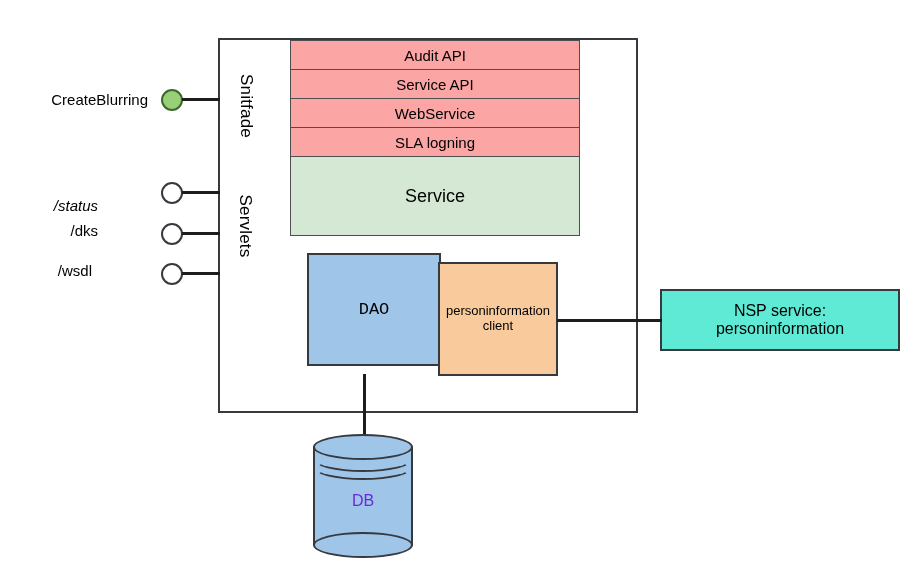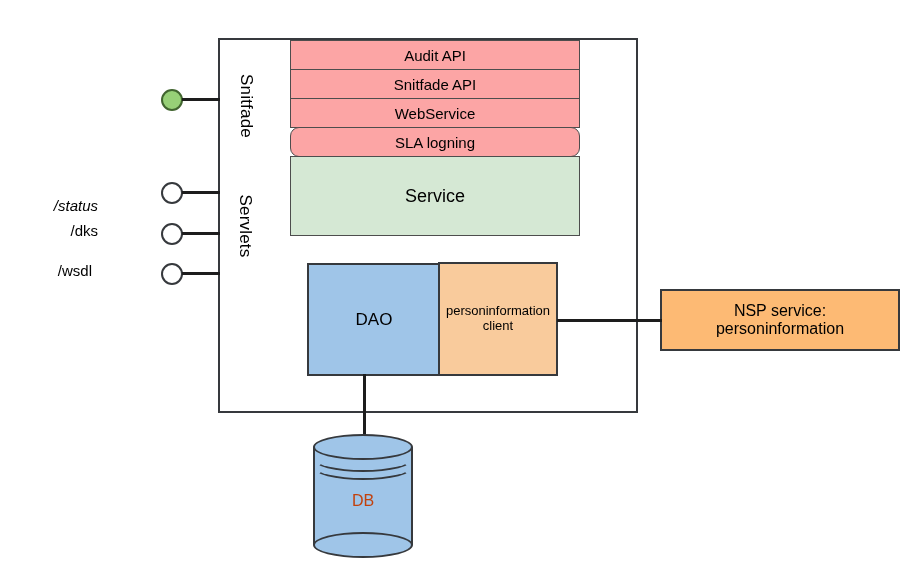--- a/index.html
+++ b/index.html
@@ -86,56 +86,57 @@
     border: 1.5px solid #4d4d4d;
     background: #fca5a5;
     display: flex;
     align-items: center;
     justify-content: center;
     font-size: 15px;
   }
   #api-audit    { top: 40px;  }
   #api-security { top: 69px;  }
   #api-web      { top: 98px;  }
-  #api-sla      { top: 127px; border-radius: 9px; }
+  #api-sla      { top: 127px; }
 
   #service-box {
     left: 290px;
     top: 156px;
     width: 290px;
     height: 80px;
     background: #d5e8d4;
     border: 1.5px solid #4d4d4d;
     font-size: 18px;
   }
 
   
   #dao-box {
     left: 307px;
-    top: 263px;
+    top: 253px;
     width: 134px;
     height: 113px;
     background: #9fc5e8;
     font-size: 17px;
+    font-family: Liberation Mono, monospace;
   }
   #client-box {
     left: 438px;
     top: 262px;
     width: 120px;
     height: 114px;
     background: #f9cb9c;
     font-size: 13px;
     padding: 0 4px;
   }
   #nsp-box {
     left: 660px;
     top: 289px;
     width: 240px;
     height: 62px;
-    background: #fdba74;
+    background: #5eead4;
     font-size: 16px;
   }
 
   
   .endpoint {
     position: absolute;
     box-sizing: border-box;
     width: 22px;
     height: 22px;
     border-radius: 50%;
@@ -202,49 +203,50 @@
   #db-cylinder .cyl-ridge1 { top: 12px; background: transparent; border-bottom-color:#36393d; border-top-color:transparent; border-left-color:transparent; border-right-color:transparent;}
   #db-cylinder .cyl-ridge2 { top: 20px; background: transparent; border-bottom-color:#36393d; border-top-color:transparent; border-left-color:transparent; border-right-color:transparent;}
   #db-cylinder .cyl-bottom { top: 98px; }
   #db-cylinder .cyl-label {
     position: absolute;
     left: 0;
     top: 58px;
     width: 100px;
     text-align: center;
     font-size: 16px;
-    color: #c2410c;
+    color: #6d28d9;
   }
 </style>
 </head>
 <body>
 
 <div id="canvas">
 
   <div class="plain-box" id="outer-container"></div>
 
   <div class="rot-label" id="label-snitfade">Snitfade</div>
   <div class="rot-label" id="label-servlets">Servlets</div>
 
+  <div class="ep-label" id="lbl-createblurring">CreateBlurring</div>
   <div class="ep-label" id="lbl-status">/status</div>
   <div class="ep-label" id="lbl-dks">/dks</div>
   <div class="ep-label" id="lbl-wsdl">/wsdl</div>
 
   <div class="endpoint filled" id="ep-createblurring"></div>
   <div class="endpoint" id="ep-status"></div>
   <div class="endpoint" id="ep-dks"></div>
   <div class="endpoint" id="ep-wsdl"></div>
 
   <div class="line hline" id="conn-createblurring"></div>
   <div class="line hline" id="conn-status"></div>
   <div class="line hline" id="conn-dks"></div>
   <div class="line hline" id="conn-wsdl"></div>
 
   <div class="api-row" id="api-audit">Audit API</div>
-  <div class="api-row" id="api-security">Snitfade API</div>
+  <div class="api-row" id="api-security">Service API</div>
   <div class="api-row" id="api-web">WebService</div>
   <div class="api-row" id="api-sla">SLA logning</div>
 
   <div class="box" id="service-box">Service</div>
 
   <div class="box" id="dao-box">DAO</div>
 
   <div class="box" id="client-box">
     <div>
       <span>personinformation</span><br>

